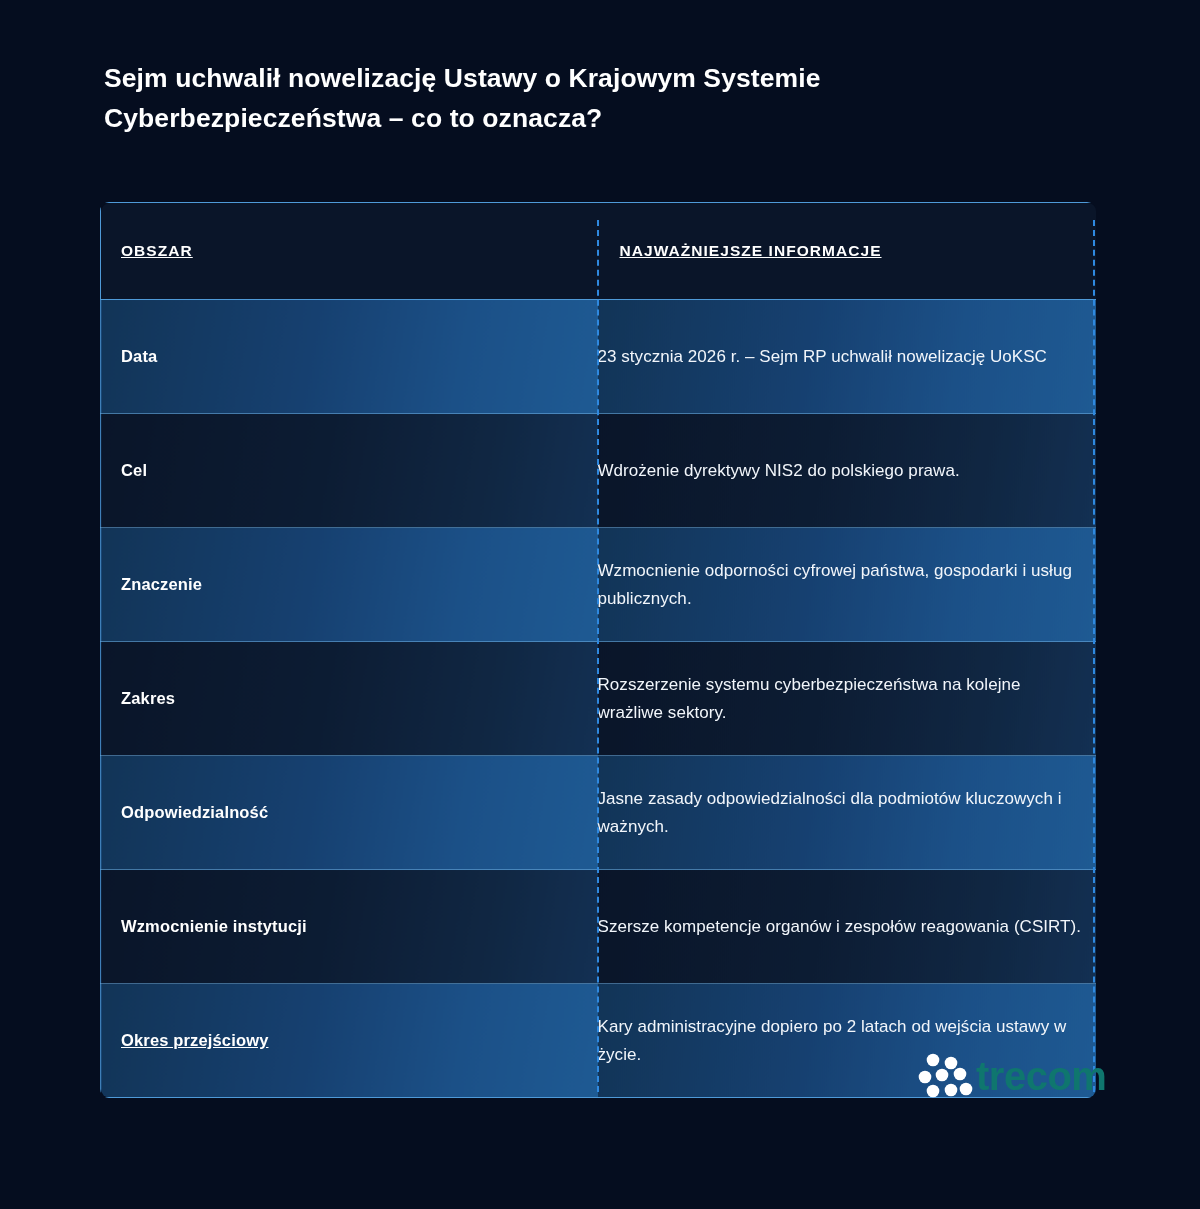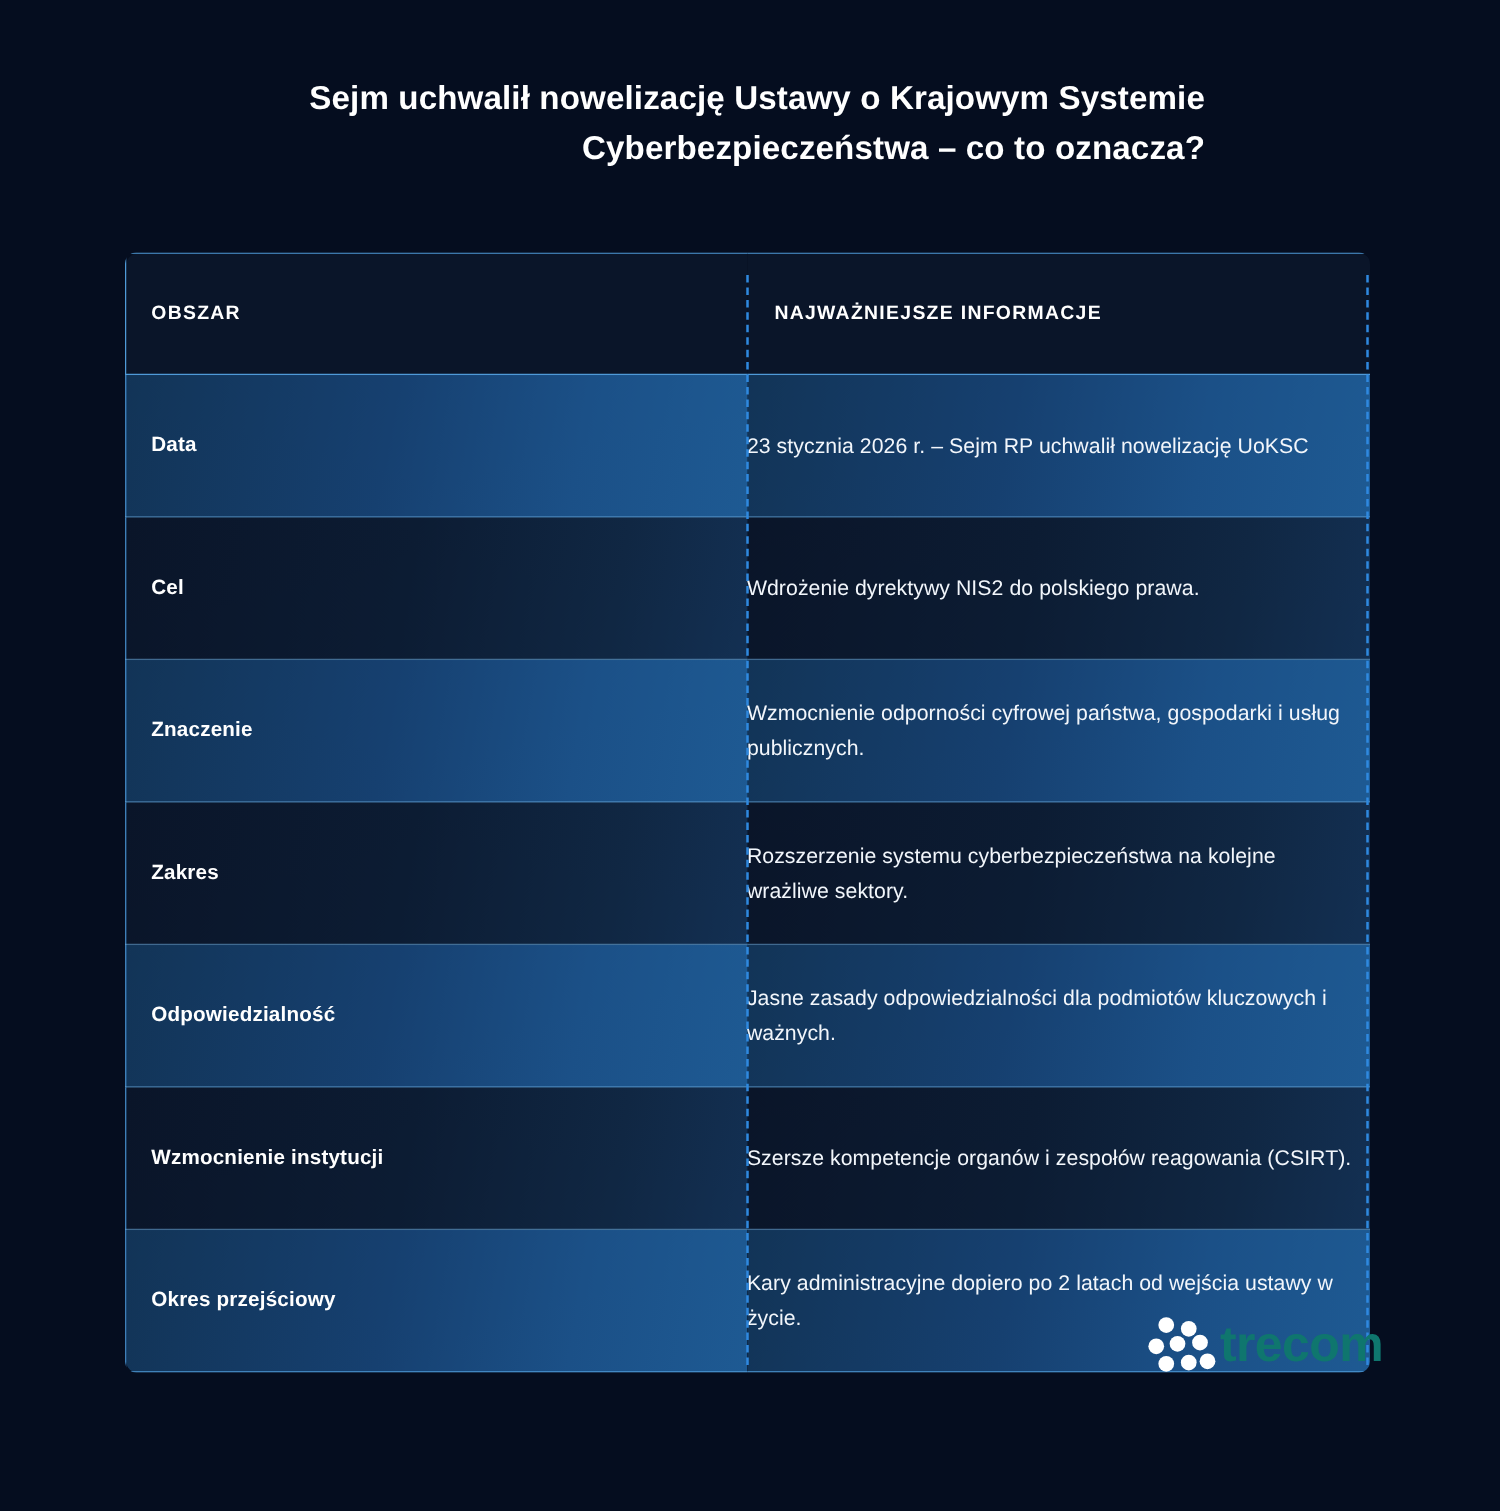--- a/index.html
+++ b/index.html
@@ -21,21 +21,20 @@
   .page-title {
     position: absolute;
     left: 104px;
     top: 58px;
     width: 860px;
     font-size: 26.5px;
     font-weight: 700;
     line-height: 1.52;
     letter-spacing: 0.1px;
     color: #ffffff;
-    text-align: right;
   }
 
   
   .table-wrap {
     position: absolute;
     left: 100px;
     top: 202px;
     width: 996px;
     border-radius: 9px;
     overflow: hidden;
@@ -47,20 +46,21 @@
     table-layout: fixed;
     position: relative;
   }
 
   .data-table col.col-area  { width: 497px; }
   .data-table col.col-info  { width: 499px; }
 
   
   thead tr {
     height: 97px;
+    text-decoration: underline;
   }
 
   thead th {
     text-align: left;
     vertical-align: middle;
     font-size: 15.5px;
     font-weight: 700;
     letter-spacing: 1.05px;
     color: #ffffff;
     background: #0a1529;
@@ -102,21 +102,21 @@
     border-left: 1.3px solid #3f7fb8;
   }
 
   tbody td.cell-info {
     border-left: none;
   }
 
   tbody tr:last-child td {
     border-bottom: 1.3px solid #4f9ad8;
   }
-  tbody tr:last-child td.cell-area  { border-bottom-left-radius: 9px; }
+  tbody tr:last-child td.cell-area  { border-bottom-left-radius: 9px; text-decoration: underline; }
   tbody tr:last-child td.cell-info  { border-bottom-right-radius: 9px; }
 
   .area-label {
     padding-left: 20px;
     font-size: 16.5px;
     font-weight: 700;
     letter-spacing: 0.15px;
     color: #ffffff;
   }
 

